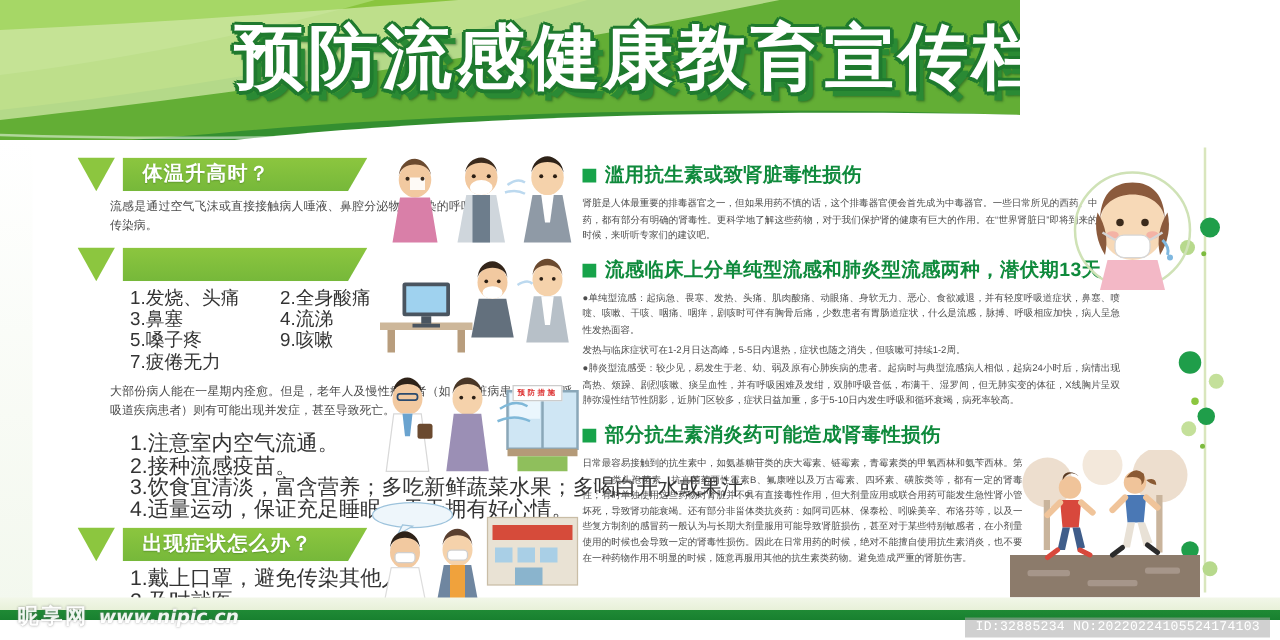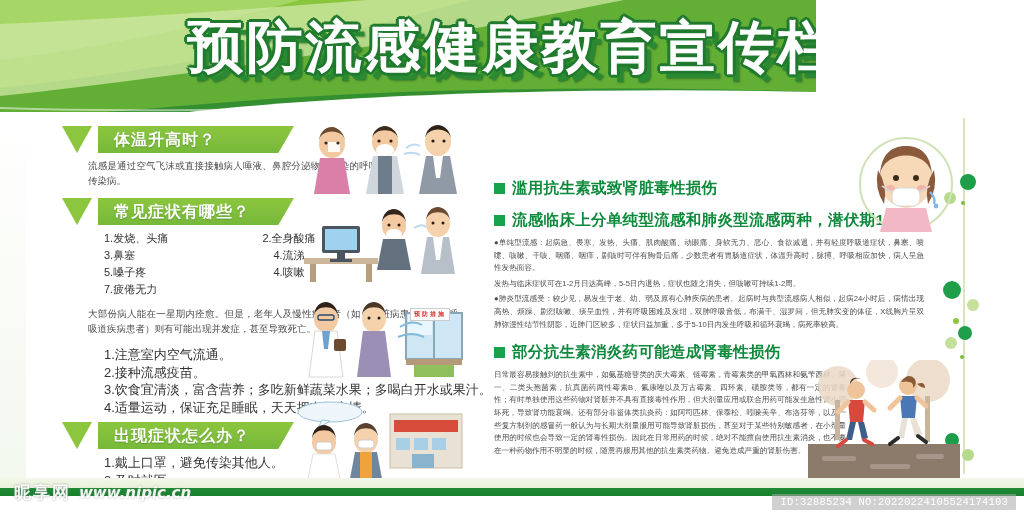--- a/index.html
+++ b/index.html
@@ -65,28 +65,28 @@
     color: #ffffff; font-size: 16px; font-weight: bold; letter-spacing: 1px;
     white-space: nowrap; z-index: 3;
     text-shadow: 0 1px 1px rgba(60,110,30,.45);
   }
   .para {
     font-size: 9.5px; line-height: 15px; color: #4a4a4a;
     width: 300px; margin: 3px 0 10px 26px; text-align: justify;
   }
   .para.wide { width: 370px; }
   .list { margin: 4px 0 8px 42px; width: 260px; }
-  .list .row { font-size: 11px; line-height: 17px; color: #333; display: flex; }
+  .list .row { font-size: 15px; line-height: 17px; color: #333; display: flex; }
   .list .row .c1 { width: 120px; }
-  .list .row .c2 { width: 130px; text-align: center; }
+  .list .row .c2 { width: 130px; }
   .vlist { margin: 5px 0 6px 42px; }
-  .vlist div { font-size: 13px; line-height: 17.5px; color: #333; white-space: nowrap; }
-
-  
-  .right-col { position: absolute; left: 494px; top: 18px; width: 440px; margin-top: 48px; }
+  .vlist div { font-size: 17px; line-height: 17.5px; color: #333; white-space: nowrap; }
+
+  
+  .right-col { position: absolute; left: 466px; top: 18px; width: 440px; }
   .rhead { display: flex; align-items: center; margin-bottom: 6px; }
   .rhead .sq { width: 11px; height: 11px; background: #17a34a; margin-right: 7px; flex: 0 0 auto; }
   .rhead .rtxt {
     color: #0f8a3c; font-size: 15.5px; font-weight: bold; letter-spacing: .3px;
     white-space: nowrap;
   }
   .rpara {
     font-size: 7.6px; line-height: 12.6px; color: #4d4d4d;
     text-align: justify; margin-bottom: 3px;
   }
@@ -190,34 +190,33 @@
         </div>
         <div class="para">流感是通过空气飞沫或直接接触病人唾液、鼻腔分泌物而感染的呼吸道传染病。</div>
       </div>
 
       <div>
         <div class="banner">
           <svg class="chev" viewBox="0 0 30 27">
             <polygon points="0,0 30,0 15,27" fill="#8cc63f"></polygon>
           </svg>
           <div class="plate"></div>
-          <div class="btxt">常见症状有哪些？</div>
         </div>
         <div class="list">
           <div class="row">
             <span class="c1">1.发烧、头痛</span>
             <span class="c2">2.全身酸痛</span>
           </div>
           <div class="row">
             <span class="c1">3.鼻塞</span>
             <span class="c2">4.流涕</span>
           </div>
           <div class="row">
             <span class="c1">5.嗓子疼</span>
-            <span class="c2">4.咳嗽</span>
+            <span class="c2">9.咳嗽</span>
           </div>
           <div class="row">
             <span class="c1">7.疲倦无力</span>
             <span class="c2"></span>
           </div>
         </div>
         <div class="para wide">大部份病人能在一星期内痊愈。但是，老年人及慢性病患者（如：心脏病患者、慢性呼吸道疾病患者）则有可能出现并发症，甚至导致死亡。</div>
       </div>
 
       <div>
@@ -245,28 +244,29 @@
       </div>
     </div>
 
     <div class="right-col">
 
       <div class="rsec">
         <div class="rhead">
           <span class="sq"></span>
           <span class="rtxt">滥用抗生素或致肾脏毒性损伤</span>
         </div>
+        <div class="rpara w410">肾脏是人体最重要的排毒器官之一，但如果用药不慎的话，这个排毒器官便会首先成为中毒器官。一些日常所见的西药、中药，都有部分有明确的肾毒性。更科学地了解这些药物，对于我们保护肾的健康有巨大的作用。在“世界肾脏日”即将到来的时候，来听听专家们的建议吧。</div>
       </div>
 
       <div class="rsec">
         <div class="rhead">
           <span class="sq"></span>
           <span class="rtxt">流感临床上分单纯型流感和肺炎型流感两种，潜伏期13天</span>
         </div>
-        <div class="rpara w430">●单纯型流感：起病急、畏寒、发热、头痛、肌肉酸痛、动眼痛、身软无力、恶心、食欲减退，并有轻度呼吸道症状，鼻塞、喷嚏、咳嗽、干咳、咽痛、咽痒，剧咳时可伴有胸骨后痛，少数患者有胃肠道症状，体温升高时，脉搏、呼吸相应加快，病人呈急性发热面容。</div>
+        <div class="rpara w430">●单纯型流感：起病急、畏寒、发热、头痛、肌肉酸痛、动眼痛、身软无力、恶心、食欲减退，并有轻度呼吸道症状，鼻塞、喷嚏、咳嗽、干咳、咽痛、咽痒，剧咳时可伴有胸骨后痛，少数患者有胃肠道症状，什么是流感，脉搏、呼吸相应加快，病人呈急性发热面容。</div>
         <div class="rpara w430">发热与临床症状可在1-2月日达高峰，5-5日内退热，症状也随之消失，但咳嗽可持续1-2周。</div>
         <div class="rpara w430">●肺炎型流感受：较少见，易发生于老、幼、弱及原有心肺疾病的患者。起病时与典型流感病人相似，起病24小时后，病情出现高热、烦躁、剧烈咳嗽、痰呈血性，并有呼吸困难及发绀，双肺呼吸音低，布满干、湿罗间，但无肺实变的体征，X线胸片呈双肺弥漫性结节性阴影，近肺门区较多，症状日益加重，多于5-10日内发生呼吸和循环衰竭，病死率较高。</div>
       </div>
 
       <div class="rsec s3">
         <div class="rhead">
           <span class="sq"></span>
           <span class="rtxt">部分抗生素消炎药可能造成肾毒性损伤</span>
         </div>
         <div class="rpara">日常最容易接触到的抗生素中，如氨基糖苷类的庆大霉素、链霉素，青霉素类的甲氧西林和氨苄西林。第一、二类头孢菌素，抗真菌药两性霉素B、氟康唑以及万古霉素、四环素、磺胺类等，都有一定的肾毒性；有时单独使用这些药物对肾脏并不具有直接毒性作用，但大剂量应用或联合用药可能发生急性肾小管坏死，导致肾功能衰竭。还有部分非甾体类抗炎药：如阿司匹林、保泰松、吲哚美辛、布洛芬等，以及一些复方制剂的感冒药一般认为与长期大剂量服用可能导致肾脏损伤，甚至对于某些特别敏感者，在小剂量使用的时候也会导致一定的肾毒性损伤。因此在日常用药的时候，绝对不能擅自使用抗生素消炎，也不要在一种药物作用不明显的时候，随意再服用其他的抗生素类药物。避免造成严重的肾脏伤害。</div>

